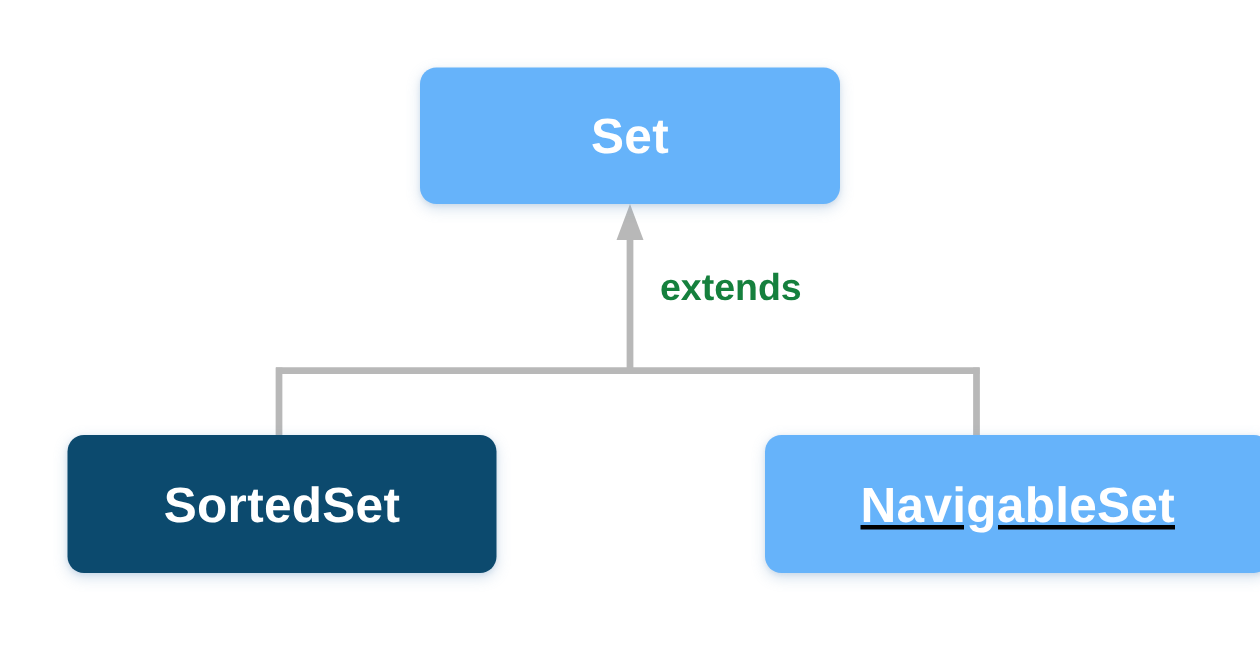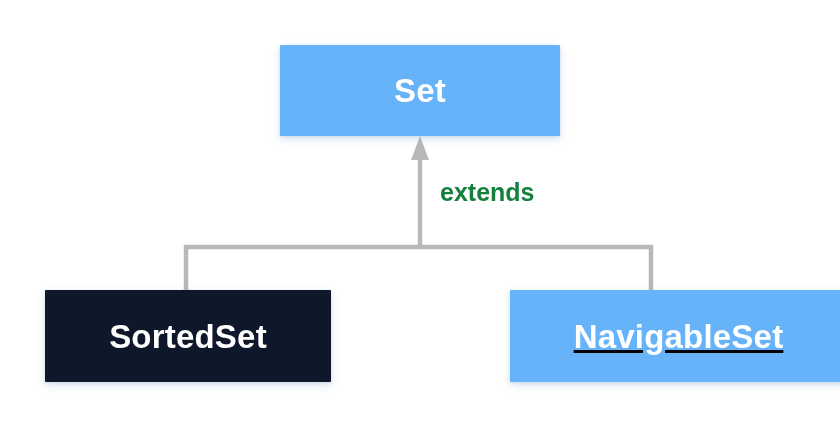--- a/index.html
+++ b/index.html
@@ -29,21 +29,21 @@
     width: 840px;
     height: 430px;
     z-index: 1;
   }
 
   
   .class-box {
     position: absolute;
     z-index: 2;
     box-sizing: border-box;
-    border-radius: 1px;
+    border-radius: 11px;
     display: flex;
     align-items: center;
     justify-content: center;
     box-shadow: 0 3px 9px rgba(120, 160, 200, 0.30),
                 0 1px 3px rgba(120, 160, 200, 0.18);
   }
 
   .class-box-label {
     color: #ffffff;
     font-weight: bold;
@@ -111,21 +111,21 @@
 
     <line x1="651" y1="245" x2="651" y2="292" stroke="#b8b8b8" stroke-width="4.5"></line>
 
     <polygon points="420,136 429,160 411,160" fill="#b8b8b8"></polygon>
   </svg>
 
   <div class="class-box" id="node-set" style="background:#66b3fa">
     <span class="class-box-label">Set</span>
   </div>
 
-  <div class="class-box" id="node-sortedset" style="background:#0f172a">
+  <div class="class-box" id="node-sortedset" style="background:#0c4a6e">
     <span class="class-box-label">SortedSet</span>
   </div>
 
   <div class="class-box" id="node-navigableset" style="background:#66b3fa">
     <span class="class-box-label">NavigableSet</span>
   </div>
 
   <div id="edge-label-extends">extends</div>
 
 </div>

